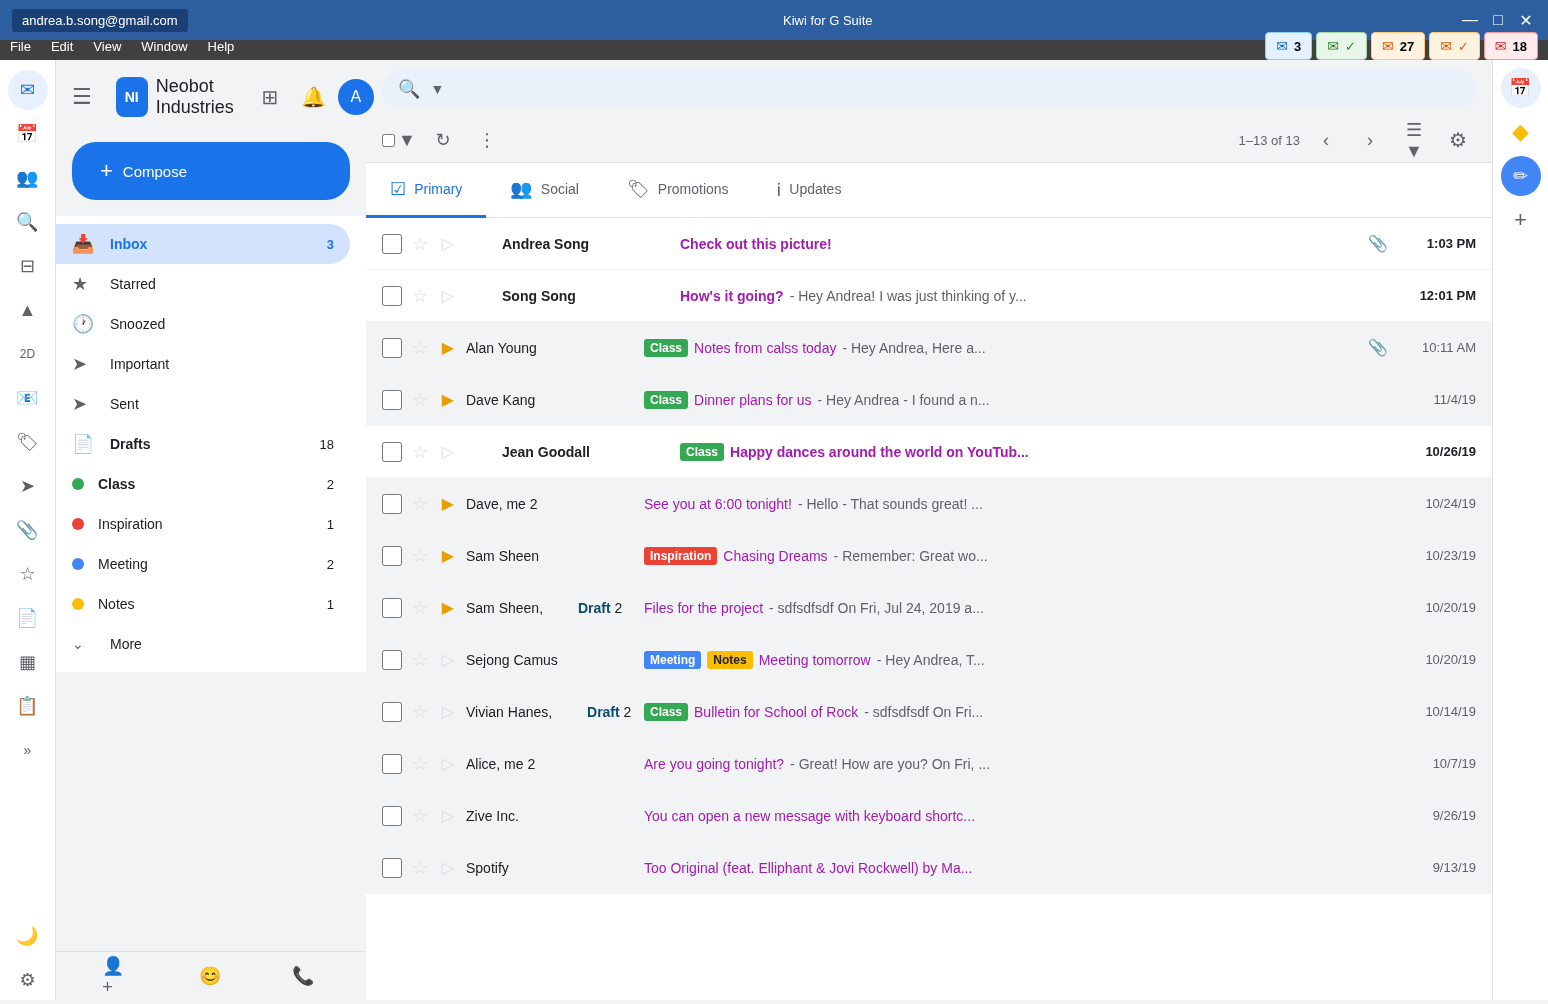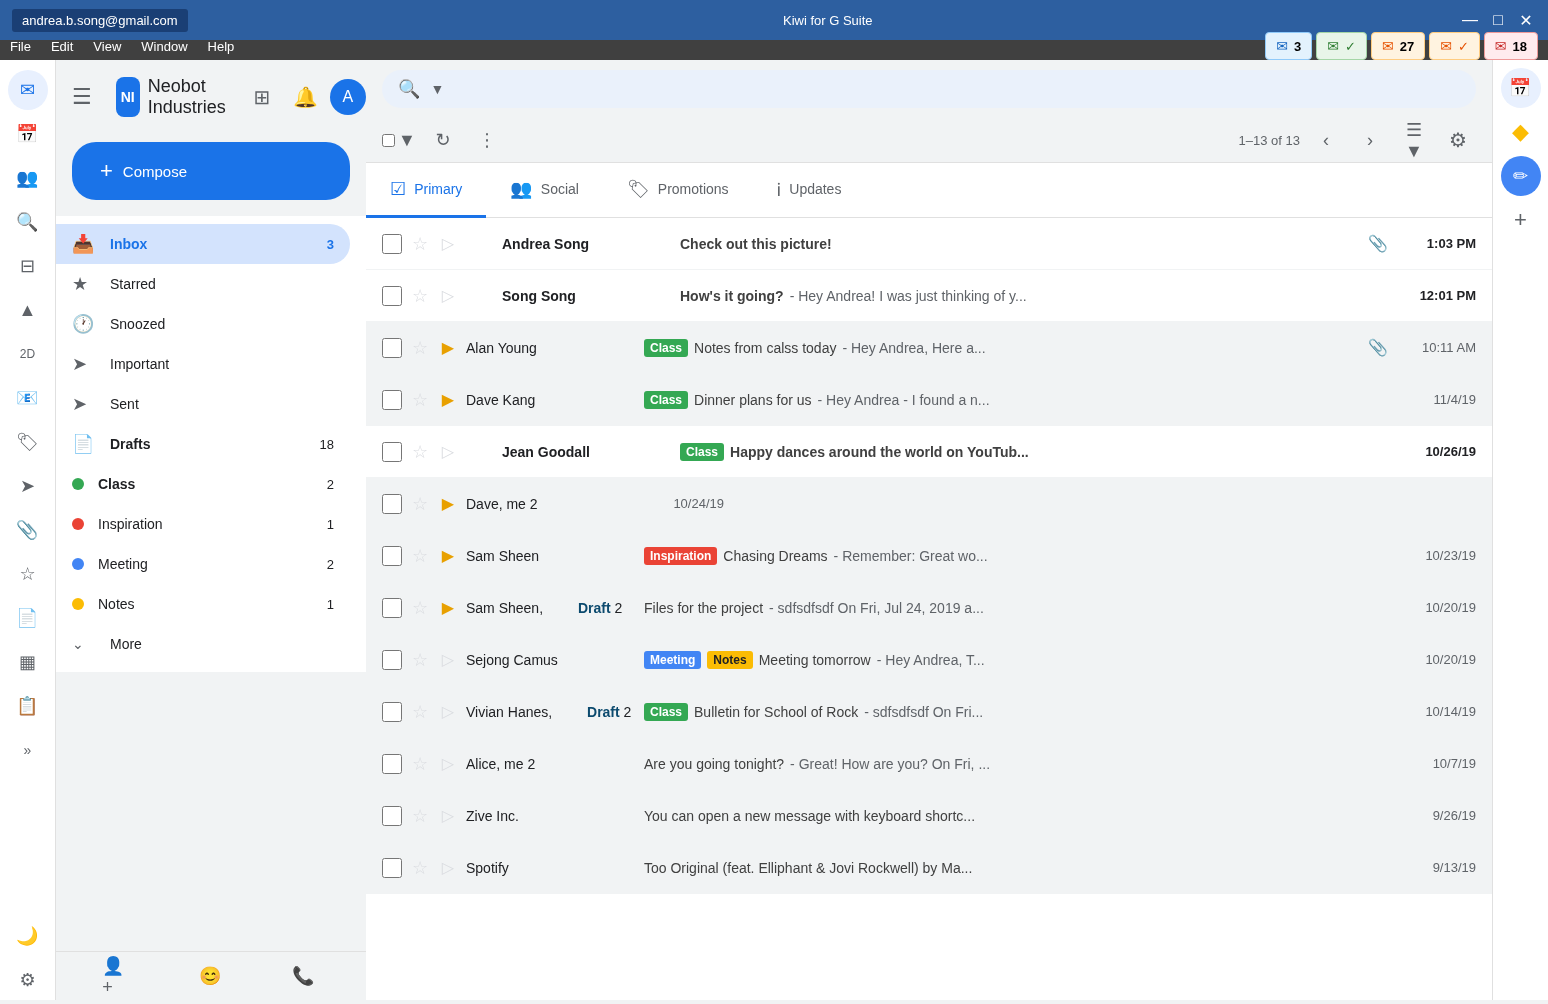--- a/index.html
+++ b/index.html
@@ -114,21 +114,21 @@
     .email-row.unread { background: white; }
     .email-row.unread .sender { font-weight: 700; margin-left: 36px; }
     .email-row.unread .subject { font-weight: 700; }
     .email-row.read { background: #f1f3f4; }
     .email-checkbox { width: 20px; height: 20px; flex-shrink: 0; }
     .email-star { color: #dadce0; font-size: 18px; cursor: pointer; flex-shrink: 0; width: 20px; text-align: center; }
     .email-important { color: #e8a000; font-size: 16px; flex-shrink: 0; width: 20px; text-align: center; }
     .email-important.hollow { color: #dadce0; }
     .sender { width: 170px; flex-shrink: 0; font-size: 14px; color: #202124; overflow: hidden; text-overflow: ellipsis; white-space: nowrap; }
     .email-body { flex: 1; display: flex; align-items: center; gap: 6px; overflow: hidden; min-width: 0; }
-    .subject { font-size: 14px; color: #404040; white-space: nowrap; }
+    .subject { font-size: 14px; color: #a21caf; white-space: nowrap; }
     .snippet { font-size: 14px; color: #5f6368; overflow: hidden; text-overflow: ellipsis; white-space: nowrap; }
     .email-tag {
       padding: 2px 6px; border-radius: 3px; font-size: 12px; font-weight: 600; color: white;
       flex-shrink: 0; white-space: nowrap;
     }
     .tag-class { background: #34a853; }
     .tag-inspiration { background: #ea4335; }
     .tag-meeting { background: #4285f4; }
     .tag-notes { background: #fbbc04; color: #202124; }
     .email-time { font-size: 13px; color: #5f6368; flex-shrink: 0; width: 80px; text-align: right; }
@@ -147,21 +147,21 @@
     .right-add { width: 40px; height: 40px; display: flex; align-items: center; justify-content: center; cursor: pointer; color: #5f6368; font-size: 22px; }
 
     
     .sidebar-bottom {
       display: flex; justify-content: space-around; padding: 8px 16px; border-top: 1px solid #e0e0e0;
       margin-top: auto;
     }
     .bottom-icon { width: 32px; height: 32px; display: flex; align-items: center; justify-content: center; cursor: pointer; color: #5f6368; font-size: 18px; }
     .hamburger { font-size: 22px; color: #5f6368; cursor: pointer; padding: 8px; }
     .logo-area { display: flex; align-items: center; gap: 8px; padding: 8px 16px; }
-    .logo-box { width: 24px; height: 40px; background: #1a73e8; border-radius: 8px; display: flex; align-items: center; justify-content: center; color: white; font-weight: 700; font-size: 14px; }
+    .logo-box { width: 32px; height: 40px; background: #1a73e8; border-radius: 8px; display: flex; align-items: center; justify-content: center; color: white; font-weight: 700; font-size: 14px; }
     .logo-text { font-size: 18px; font-weight: 500; color: #202124; }
     .top-icons { display: flex; align-items: center; gap: 4px; margin-left: auto; }
     .top-icon-btn { width: 40px; height: 40px; border-radius: 50%; border: none; background: transparent; cursor: pointer; display: flex; align-items: center; justify-content: center; font-size: 20px; color: #5f6368; }
     .avatar { width: 36px; height: 36px; border-radius: 50%; background: #1a73e8; color: white; display: flex; align-items: center; justify-content: center; font-size: 16px; font-weight: 500; cursor: pointer; }
 
     .sidebar-wrapper { display: flex; flex-direction: column; width: 310px; flex-shrink: 0; }
     .sidebar-header { display: flex; align-items: center; padding: 8px; }
   </style>
 </head>
 <body>
@@ -433,20 +433,24 @@
           <span class="subject">Happy dances around the world on YouTub...</span>
         </div>
         <span class="email-time unread">10/26/19</span>
       </div>
 
       <div class="email-row read">
         <input type="checkbox" class="email-checkbox" style="">
         <span class="email-star">☆</span>
         <span class="email-important" style="color:#e8a000;">▶</span>
         <span class="sender">Dave, me 2</span>
+        <div class="email-body">
+          <span class="subject">See you at 6:00 tonight!</span>
+          <span class="snippet">- Hello - That sounds great! ...</span>
+        </div>
         <span class="email-time">10/24/19</span>
       </div>
 
       <div class="email-row read">
         <input type="checkbox" class="email-checkbox" style="">
         <span class="email-star">☆</span>
         <span class="email-important" style="color:#e8a000;">▶</span>
         <span class="sender">Sam Sheen</span>
         <div class="email-body">
           <span class="email-tag tag-inspiration">Inspiration</span>

